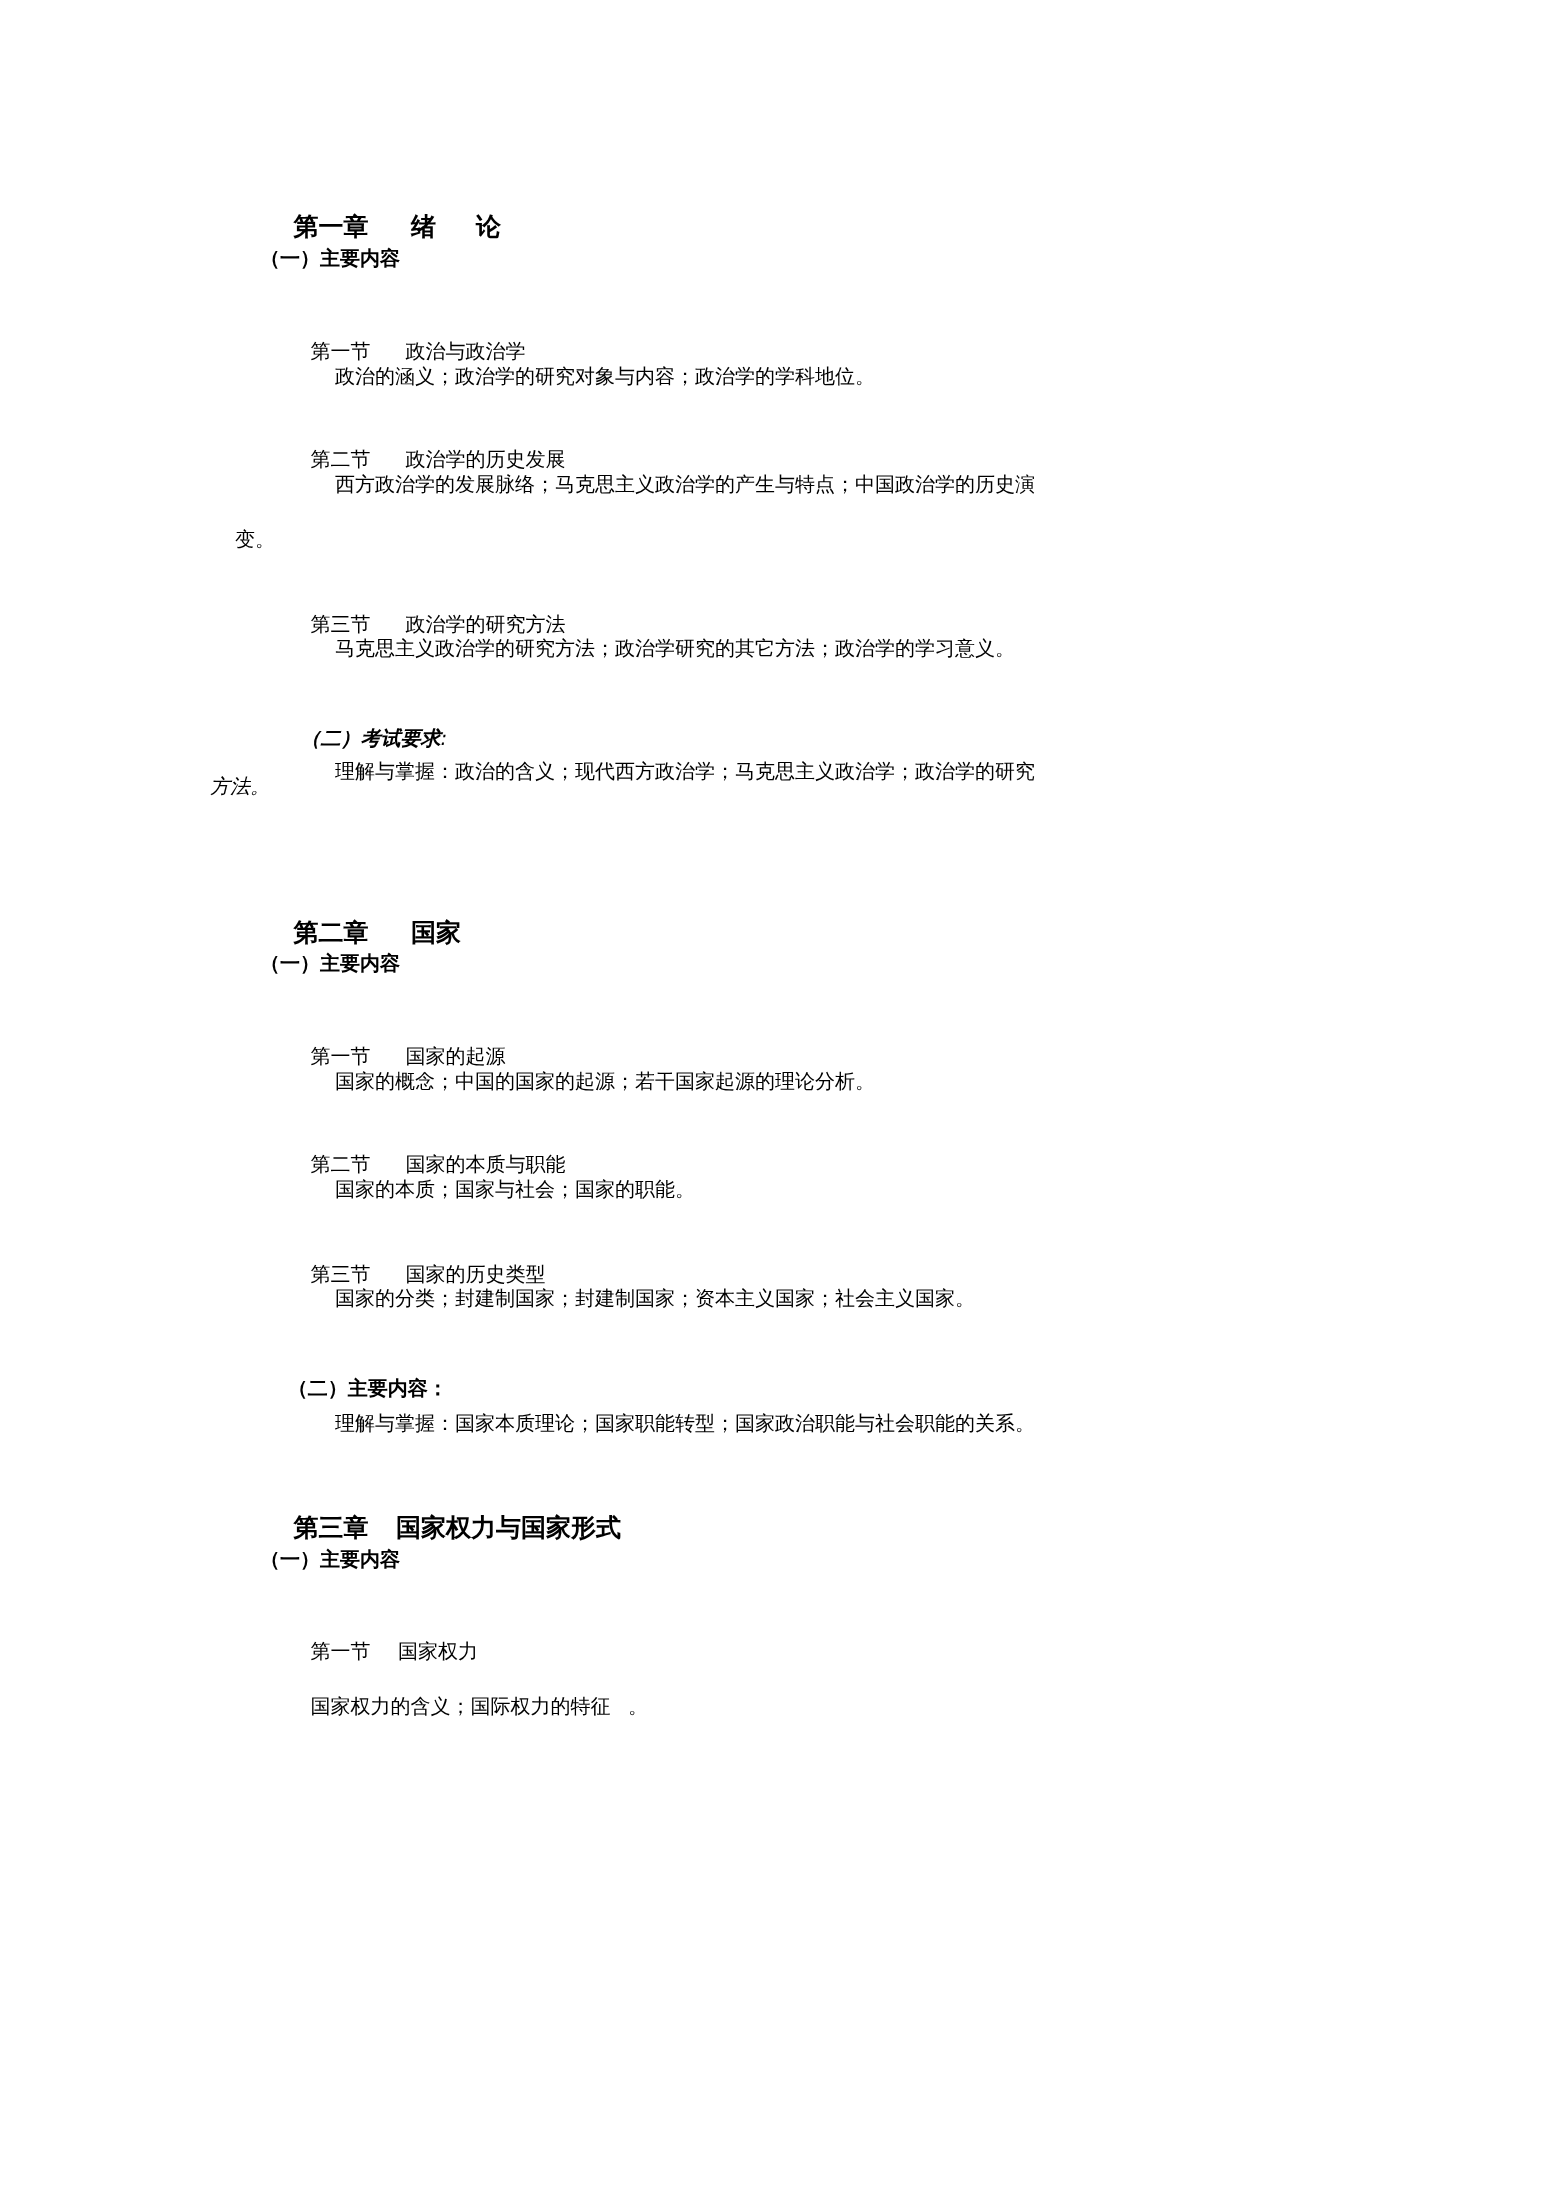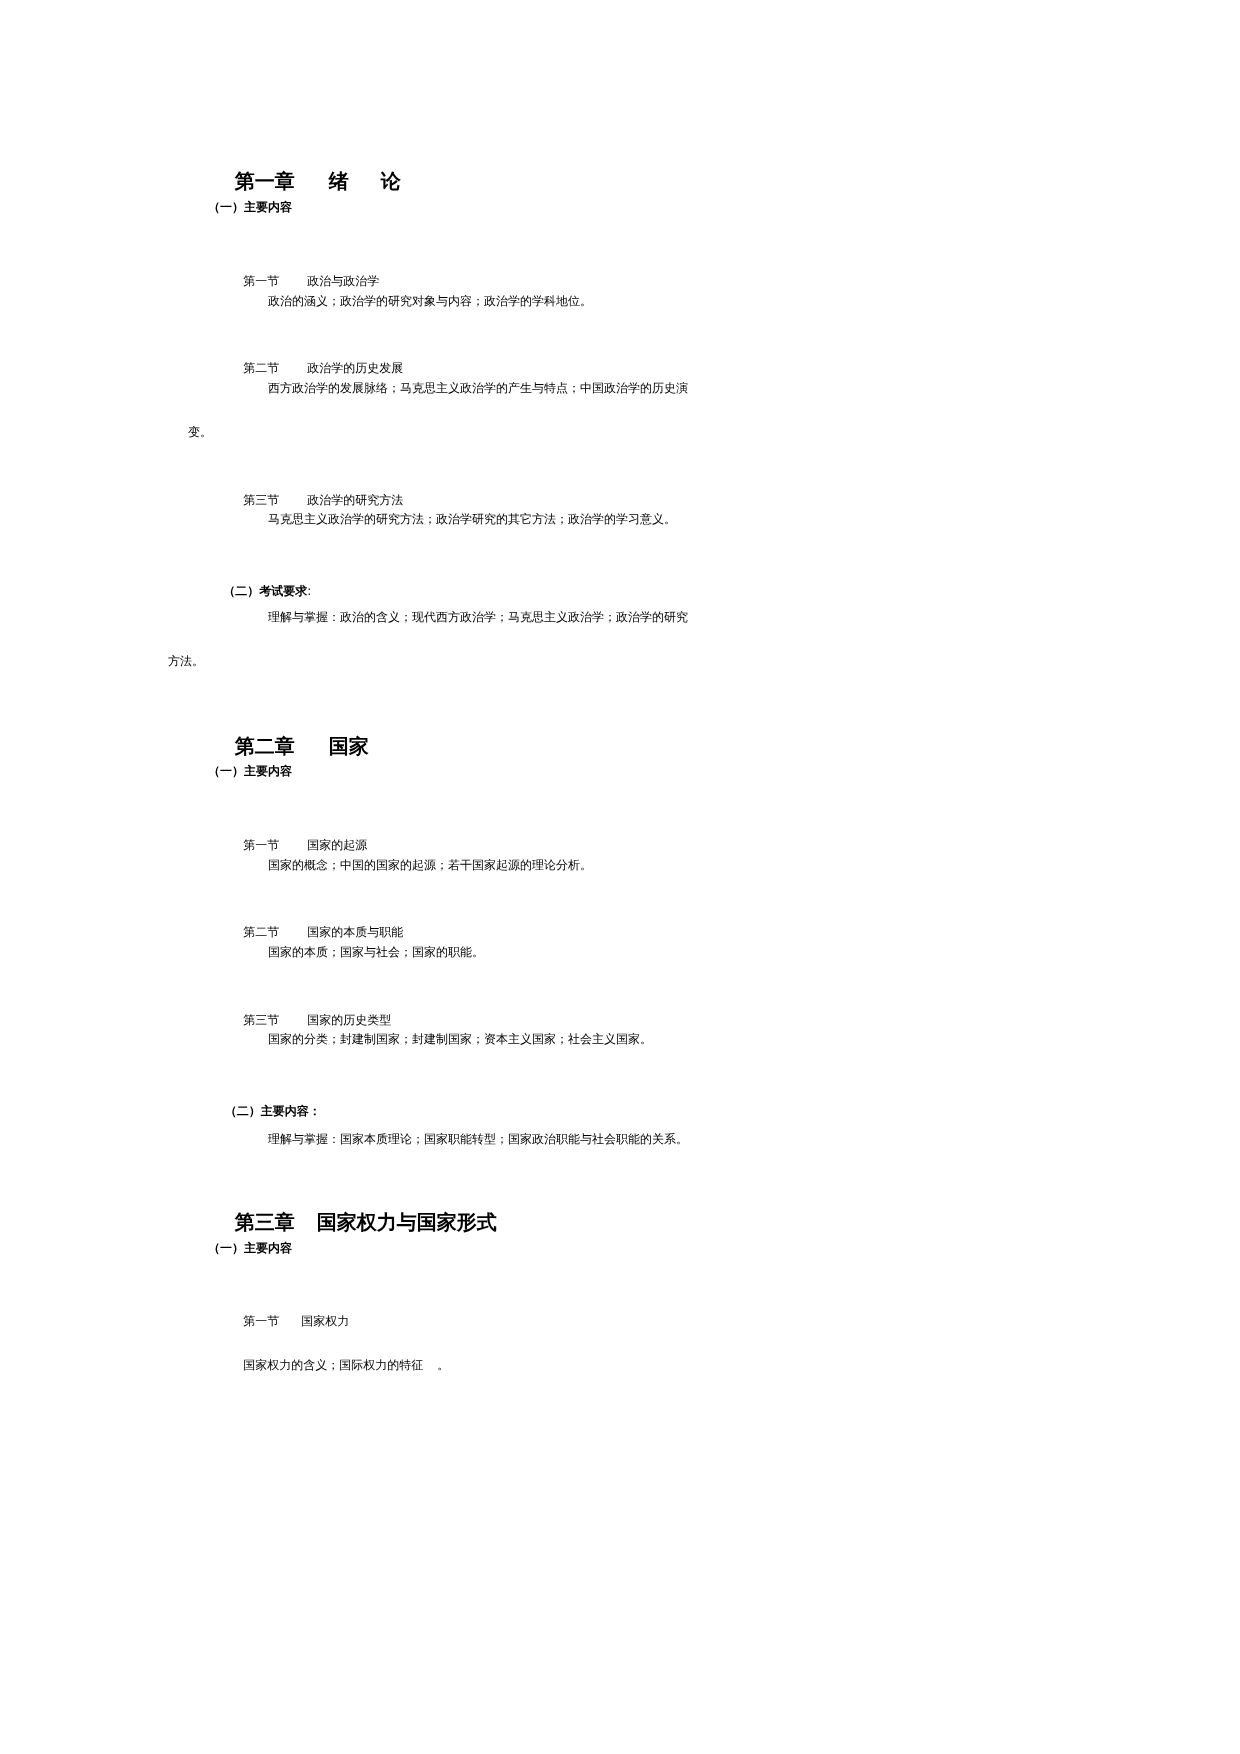--- a/index.html
+++ b/index.html
@@ -18,21 +18,21 @@
     .page {
       position: absolute;
       left: 0; top: 0;
       width: 1240px;
       height: 1754px;
       background: #ffffff;
     }
     .line {
       position: absolute;
       white-space: pre;
-      font-size: 12px;
+      font-size: 16px;
       line-height: 24px;
       letter-spacing: 0px;
     }
     .bold {
       font-weight: bold;
     }
     .chapter {
       font-size: 20px;
       font-weight: bold;
     }
@@ -58,26 +58,26 @@
     <span>第二节</span><span class="gap" style="width:28px;"></span><span>政治学的历史发展</span>
   </div>
   <div class="line" style="left:268px; top:376px;">西方政治学的发展脉络；马克思主义政治学的产生与特点；中国政治学的历史演</div>
   <div class="line" style="left:188px; top:420px;">变。</div>
 
   <div class="line" style="left:228px; top:464px;">
     <span>第三节</span><span class="gap" style="width:28px;"></span><span>政治学的研究方法</span>
   </div>
   <div class="line" style="left:268px; top:507px;">马克思主义政治学的研究方法；政治学研究的其它方法；政治学的学习意义。</div>
 
-  <div class="line" style="left:208px; top:555px;">
+  <div class="line" style="left:220px; top:555px;font-style:italic;">
     <span class="bold">（二）</span><span class="bold">考试要求</span><span>:</span>
   </div>
 
   <div class="line" style="left:268px; top:605px;">理解与掌握：政治的含义；现代西方政治学；马克思主义政治学；政治学的研究</div>
-  <div class="line" style="left:168px; top:649px;">方法。</div>
+  <div class="line" style="left:168px; top:617px;font-style:italic;">方法。</div>
 
   <div class="line chapter" style="left:207px; top:710px;">
     <span>第二章</span><span class="gap" style="width:34px;"></span><span>国家</span>
   </div>
 
   <div class="line bold" style="left:208px; top:759px;">（一）主要内容</div>
 
   <div class="line" style="left:228px; top:809px;">
     <span>第一节</span><span class="gap" style="width:28px;"></span><span>国家的起源</span>
   </div>

